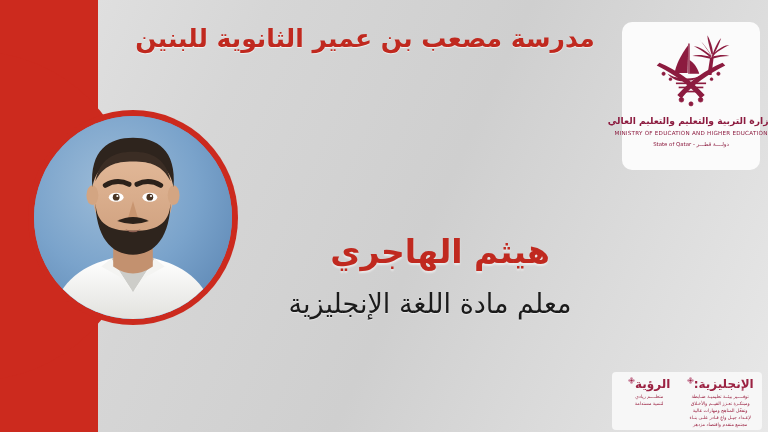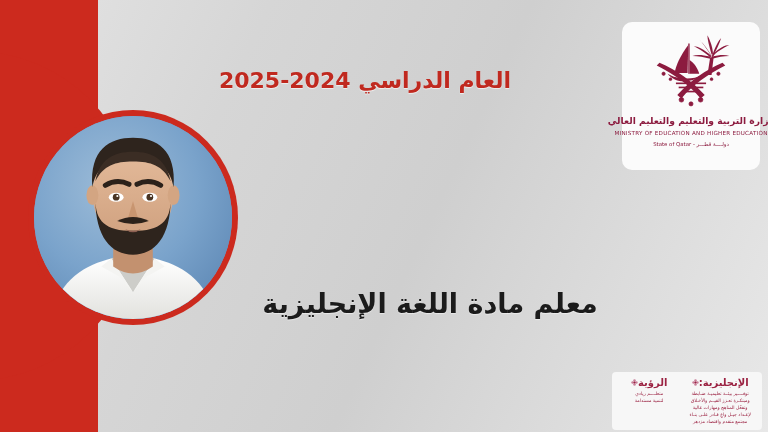--- a/index.html
+++ b/index.html
@@ -113,21 +113,21 @@
     text-shadow: 0 2px 2px rgba(255,255,255,.55);
     z-index: 4;
   }
   .person-role {
     position: absolute;
     top: 288px;
     left: 230px;
     width: 400px;
     text-align: center;
     font-size: 27px;
-    font-weight: bold;
+    font-weight: normal;
     color: #1b1b1b;
     text-shadow: 0 1px 1px rgba(255,255,255,.5);
     z-index: 4;
   }
 
   
   .logo-card {
     position: absolute;
     left: 622px;
     top: 22px;
@@ -185,24 +185,23 @@
     flex: 1;
     display: flex;
     flex-direction: column;
     align-items: center;
     padding: 0 2px;
   }
   .vm-col.mission { flex: 1.15; }
   .vm-head {
     display: flex;
     flex-direction: row-reverse;
-    align-items: center;
     gap: 0;
     color: #9b2242;
-    font-size: 10px;
+    font-size: 12px;
     font-weight: bold;
     white-space: nowrap;
   }
   .vm-flower { width: 7px; height: 7px; flex: 0 0 auto; }
   .vm-body {
     margin-top: 3px;
     font-size: 4.6px;
     line-height: 1.5;
     color: #9b2242;
     text-align: center;
@@ -263,21 +262,22 @@
       <circle cx="118.2" cy="80.8" r="1.1" fill="#ffffff"></circle>
 
       <path d="M100 86 L95 103 q5 4 10 0 Z" fill="#c89570"></path>
 
       <path d="M62 84 C62 122 78 140 100 140 C122 140 138 122 138 84 C138 106 128 116 100 116 C72 116 62 106 62 84 Z" fill="#2e241d"></path>
       <path d="M84 106 q16 -8 32 0 q-16 6 -32 0 Z" fill="#2b211a"></path>
       <path d="M92 114 q8 4 16 0 q-8 7 -16 0 Z" fill="#8d5f52"></path>
     </svg>
   </div>
 
-  <div class="school-year">العام الدراسي 2024-2025</div>
+  <div class="school-title">مدرسة مصعب بن عمير الثانوية للبنين</div>
+  <div class="person-name">هيثم الهاجري</div>
   <div class="person-role">معلم مادة اللغة الإنجليزية</div>
 
   <div class="logo-card">
     <svg class="logo-emblem" viewBox="0 0 120 108">
       <g fill="#8c1b3f" stroke="#8c1b3f">
 
         <path d="M10 46 C34 58 58 74 74 94 L80 89 C62 69 38 52 14 42 Z" stroke-width="0"></path>
         <path d="M110 46 C86 58 62 74 46 94 L40 89 C58 69 82 52 106 42 Z" stroke-width="0"></path>
         <circle cx="74" cy="96" r="3.4"></circle>
           <circle cx="46" cy="96" r="3.4"></circle>

